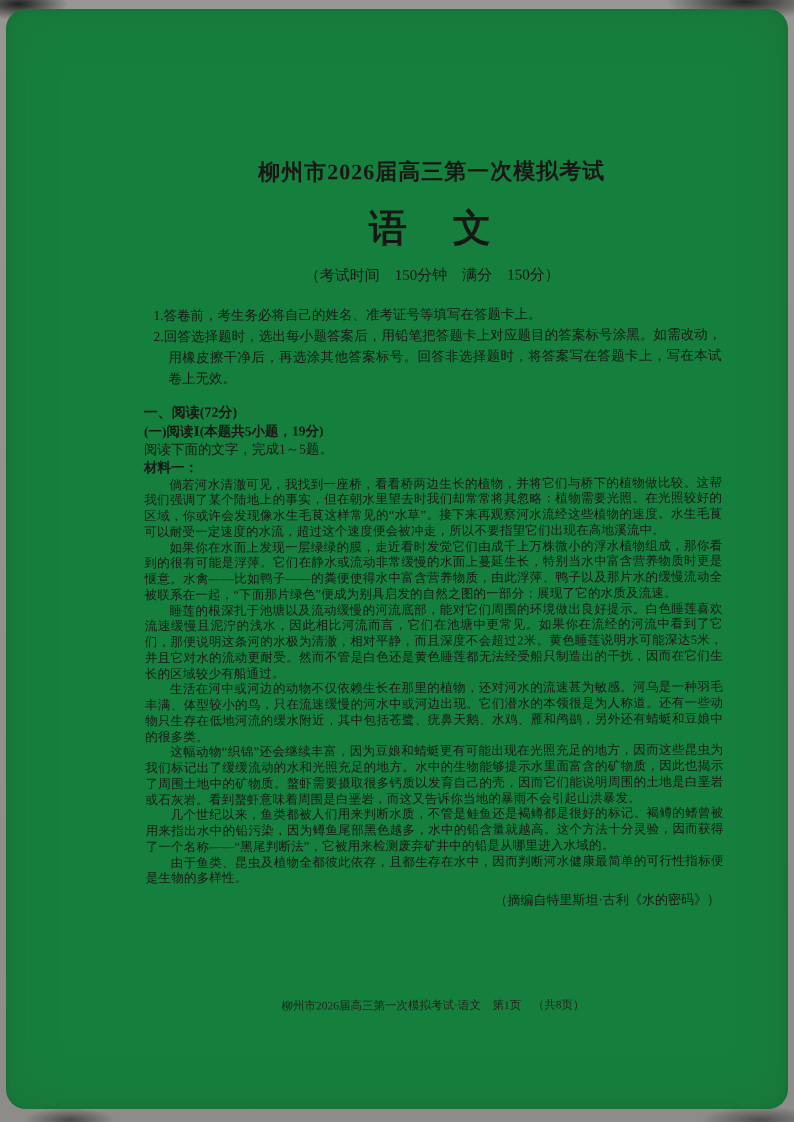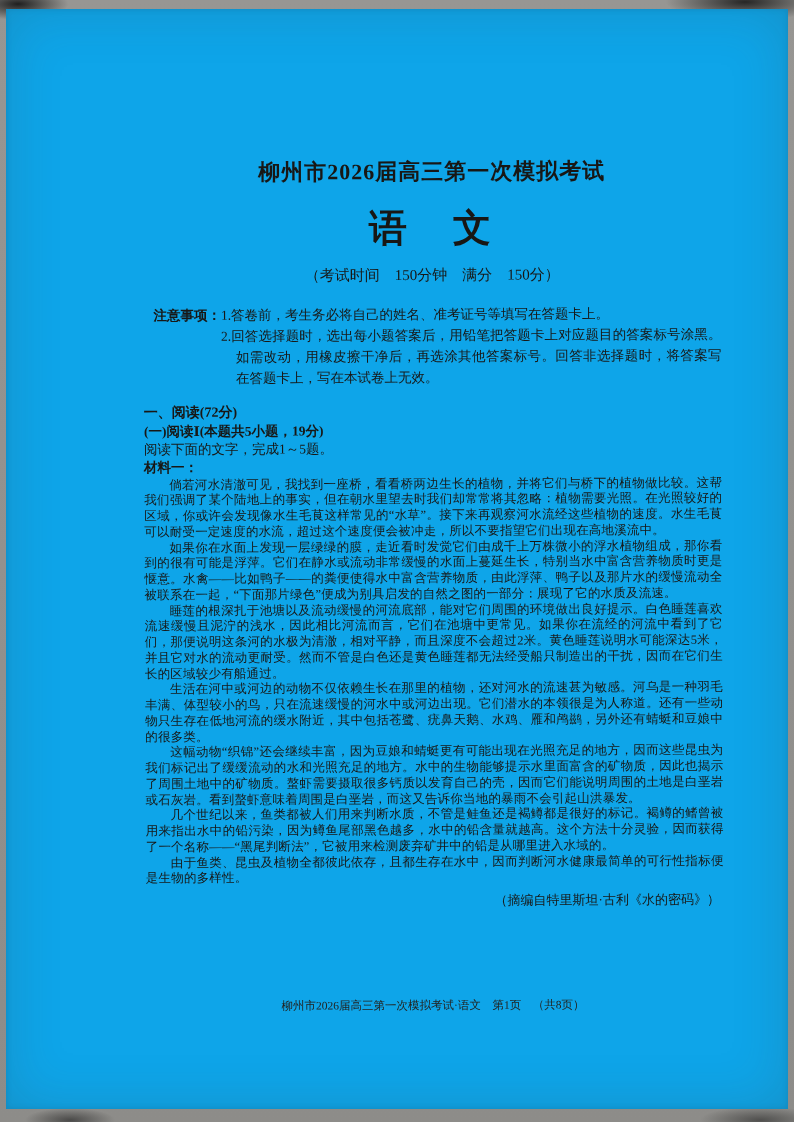--- a/index.html
+++ b/index.html
@@ -12,23 +12,24 @@
     background:
       radial-gradient(ellipse 70px 22px at 18px 4px, rgba(10,10,10,0.85), transparent 72%),
       radial-gradient(ellipse 110px 26px at 745px 2px, rgba(10,10,10,0.8), transparent 72%),
       radial-gradient(ellipse 60px 16px at 70px 1120px, rgba(20,20,20,0.55), transparent 75%),
       radial-gradient(ellipse 80px 18px at 760px 1120px, rgba(20,20,20,0.5), transparent 75%),
       linear-gradient(#979693, #8d8c89);
   }
   .page {
     position: absolute;
     top: 9px; left: 6px; right: 6px; bottom: 13px;
-    background: #0ea5e9;
+    background: #15803d;
     box-shadow: inset 0 0 55px rgba(60,55,45,0.18), inset 0 0 6px rgba(0,0,0,0.10);
     overflow: hidden;
+    border-radius: 20px;
   }
   .content {
     position: absolute;
     top: 0; left: 0; right: 0;
     padding: 148px 66px 0 138px;
     color: #181715;
     transform: rotate(-0.25deg);
   }
   .exam-title {
     text-align: center;
@@ -113,21 +114,20 @@
 <body>
 
 <div class="page">
   <div class="content">
 
     <div class="exam-title">柳州市2026届高三第一次模拟考试</div>
     <div class="subject">语　文</div>
     <div class="exam-meta">（考试时间　150分钟　满分　150分）</div>
 
     <div class="notice">
-      <span class="notice-label">注意事项：</span>
       <div class="notice-items">
         <div class="notice-item">1.答卷前，考生务必将自己的姓名、准考证号等填写在答题卡上。</div>
         <div class="notice-item">2.回答选择题时，选出每小题答案后，用铅笔把答题卡上对应题目的答案标号涂黑。如需改动，用橡皮擦干净后，再选涂其他答案标号。回答非选择题时，将答案写在答题卡上，写在本试卷上无效。</div>
       </div>
     </div>
 
     <div class="section-title">一、阅读(72分)</div>
     <div class="subsection-title">(一)阅读Ⅰ(本题共5小题，19分)</div>
     <div class="instruction">阅读下面的文字，完成1～5题。</div>
     <div class="material-label">材料一：</div>

